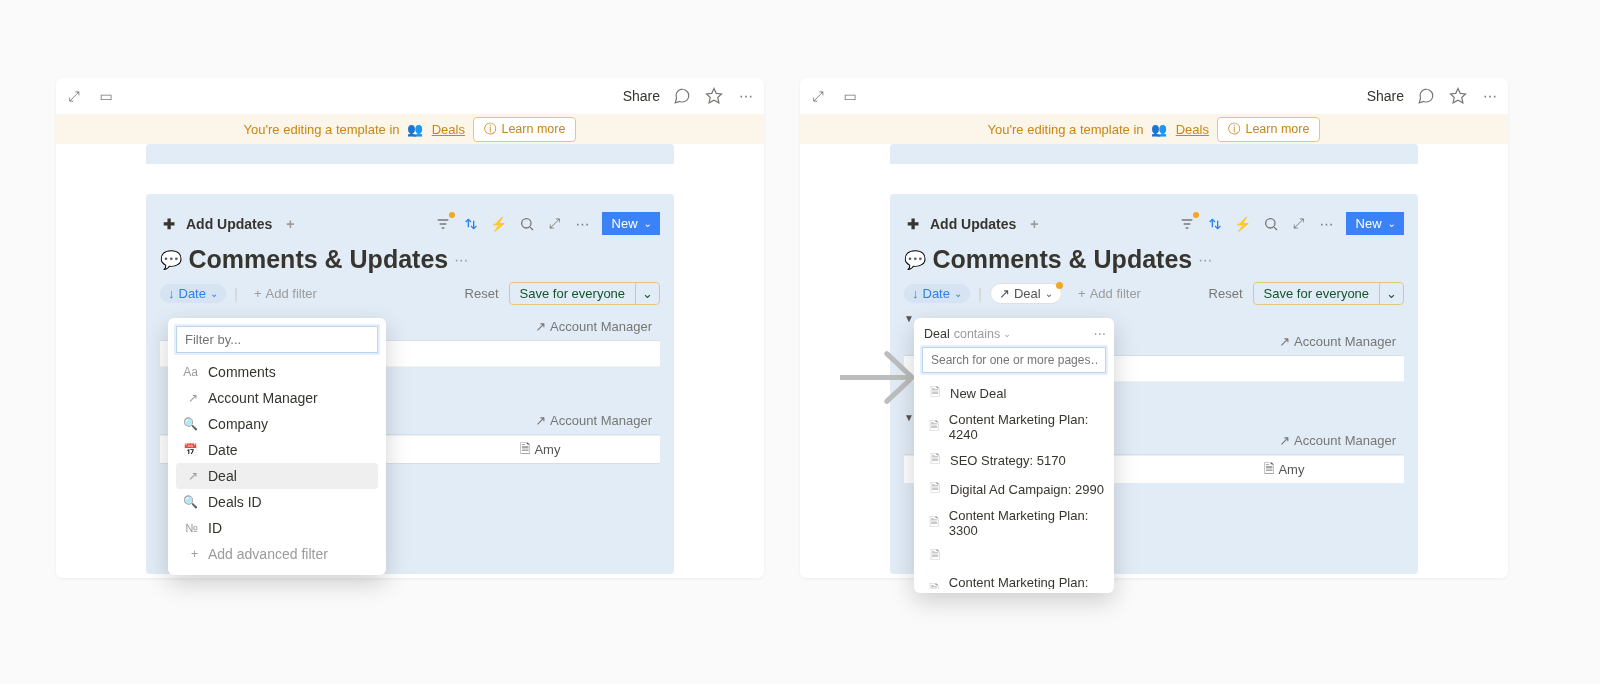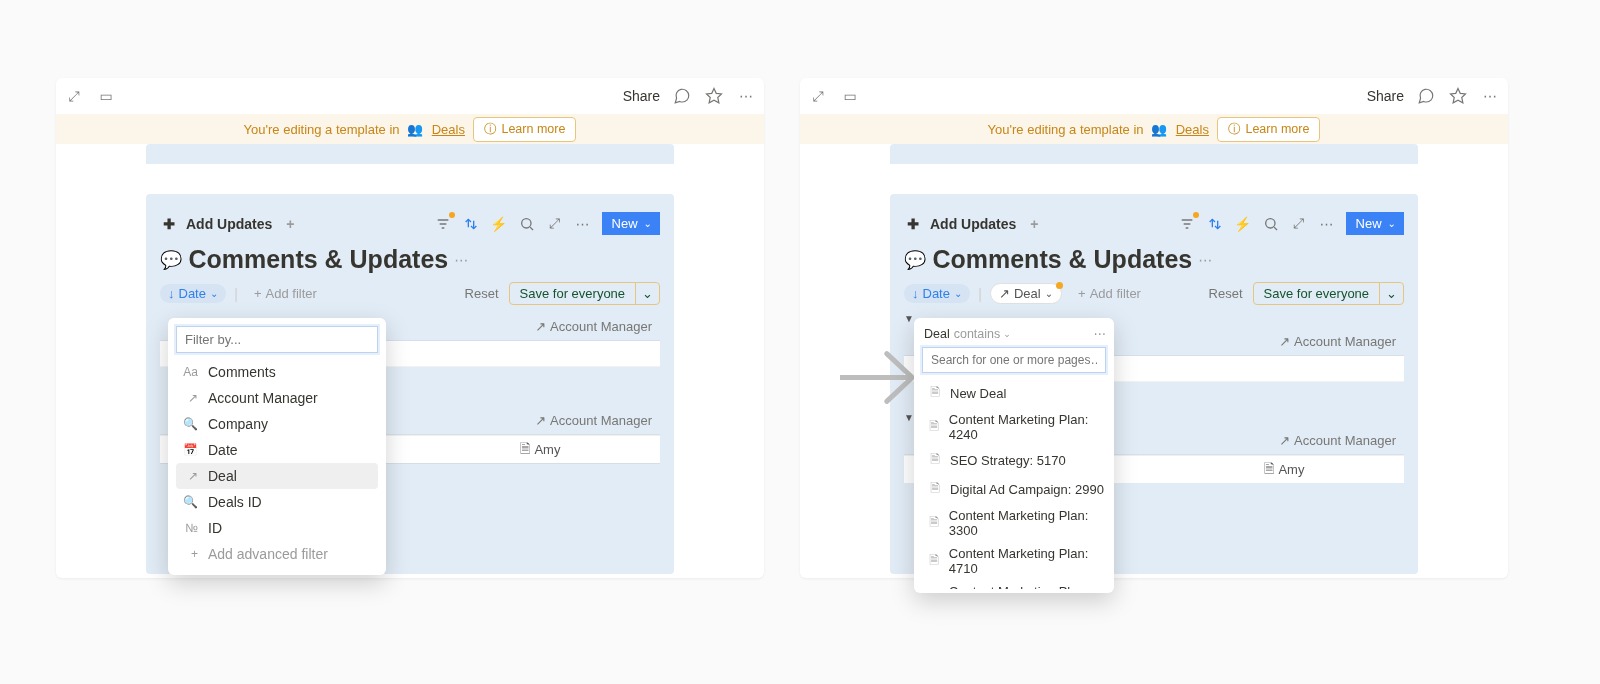--- a/index.html
+++ b/index.html
@@ -505,21 +505,20 @@
       <div class="opt">
         <span class="ic">🗎</span>
         <span>Digital Ad Campaign: 2990</span>
       </div>
       <div class="opt">
         <span class="ic">🗎</span>
         <span>Content Marketing Plan: 3300</span>
       </div>
       <div class="opt">
         <span class="ic">🗎</span>
-        <span>Content Marketing Plan: 4710</span>
       </div>
       <div class="opt">
         <span class="ic">🗎</span>
         <span>Content Marketing Plan: 8950</span>
       </div>
     </div>
 </div>
 
 <svg class="big-arrow" viewBox="0 0 100 100">
   <line x1="0" y1="50" x2="80" y2="50" stroke="currentColor" stroke-width="6" stroke-linecap="round"></line>

